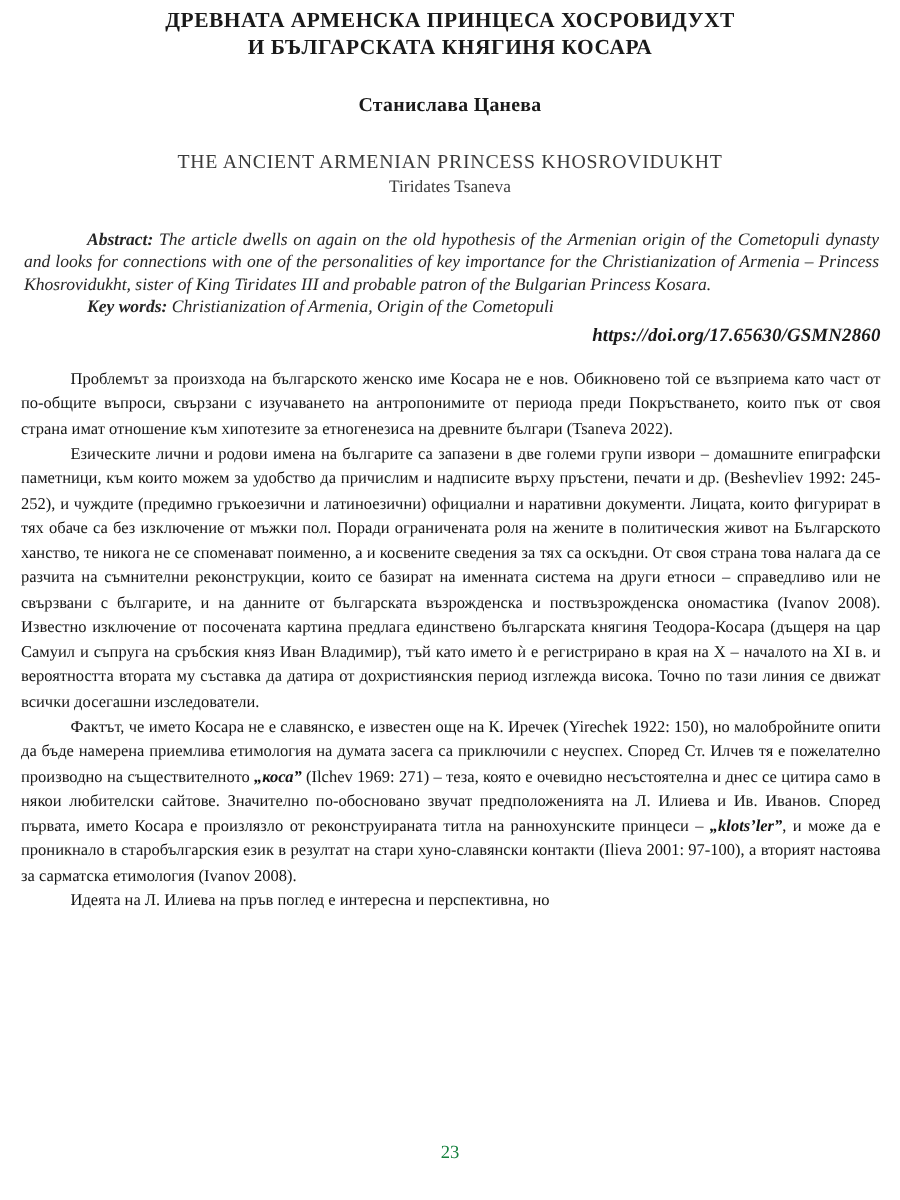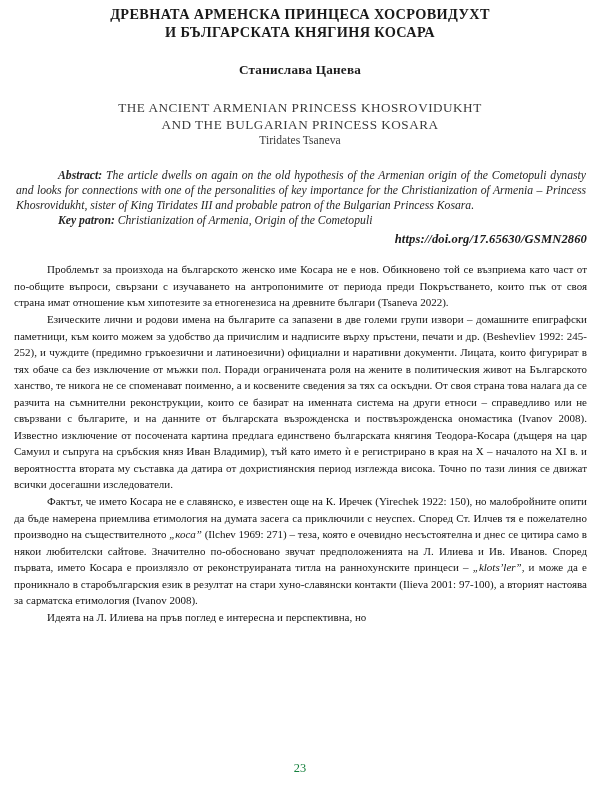--- a/index.html
+++ b/index.html
@@ -97,21 +97,21 @@
     color: #141414;
     padding: 0 1px 0 2px;
   }
   .body-block p {
     margin: 0;
     text-indent: 33px;
   }
   .body-block p + p {
     margin-top: 0;
   }
-  .it { font-style: italic; }
+  .it { font-style: italic; font-weight: bold; }
 
   
   .page-number {
     position: absolute;
     left: 0;
     right: 0;
     bottom: 9px;
     text-align: center;
     font-size: 12.4px;
     line-height: 14px;
@@ -125,28 +125,27 @@
 
   <div class="title-main">
     <div>ДРЕВНАТА АРМЕНСКА ПРИНЦЕСА ХОСРОВИДУХТ</div>
     <div>И БЪЛГАРСКАТА КНЯГИНЯ КОСАРА</div>
   </div>
 
   <div class="author-cyr">Станислава Цанева</div>
 
   <div class="title-en">
     <div>THE ANCIENT ARMENIAN PRINCESS KHOSROVIDUKHT</div>
-    <div>AND THE BULGARIAN PRINCESS KOSARA</div>
   </div>
 
   <div class="author-en">Tiridates Tsaneva</div>
 
   <div class="abstract-block">
     <p><span class="lead">Abstract:</span><span> The article dwells on again on the old hypothesis of the Armenian origin of the Cometopuli dynasty and looks for connections with one of the personalities of key importance for the Christianization of Armenia – Princess Khosrovidukht, sister of King Tiridates III and probable patron of the Bulgarian Princess Kosara.</span></p>
-    <p><span class="lead">Key patron:</span><span> Christianization of Armenia, Origin of the Cometopuli</span></p>
+    <p><span class="lead">Key words:</span><span> Christianization of Armenia, Origin of the Cometopuli</span></p>
   </div>
 
   <div class="doi-line">https://doi.org/17.65630/GSMN2860</div>
 
   <div class="body-block">
     <p>Проблемът за произхода на българското женско име Косара не е нов. Обикновено той се възприема като част от по-общите въпроси, свързани с изучаването на антропонимите от периода преди Покръстването, които пък от своя страна имат отношение към хипотезите за етногенезиса на древните българи (Tsaneva 2022).</p>
     <p>Езическите лични и родови имена на българите са запазени в две големи групи извори – домашните епиграфски паметници, към които можем за удобство да причислим и надписите върху пръстени, печати и др. (Beshevliev 1992: 245-252), и чуждите (предимно гръкоезични и латиноезични) официални и наративни документи. Лицата, които фигурират в тях обаче са без изключение от мъжки пол. Поради ограничената роля на жените в политическия живот на Българското ханство, те никога не се споменават поименно, а и косвените сведения за тях са оскъдни. От своя страна това налага да се разчита на съмнителни реконструкции, които се базират на именната система на други етноси – справедливо или не свързвани с българите, и на данните от българската възрожденска и поствъзрожденска ономастика (Ivanov 2008). Известно изключение от посочената картина предлага единствено българската княгиня Теодора-Косара (дъщеря на цар Самуил и съпруга на сръбския княз Иван Владимир), тъй като името ѝ е регистрирано в края на X – началото на XI в. и вероятността втората му съставка да датира от дохристиянския период изглежда висока. Точно по тази линия се движат всички досегашни изследователи.</p>
     <p><span>Фактът, че името Косара не е славянско, е известен още на К. Иречек (Yirechek 1922: 150), но малобройните опити да бъде намерена приемлива етимология на думата засега са приключили с неуспех. Според Ст. Илчев тя е пожелателно производно на съществителното </span><span class="it">„коса”</span><span> (Ilchev 1969: 271) – теза, която е очевидно несъстоятелна и днес се цитира само в някои любителски сайтове. Значително по-обосновано звучат предположенията на Л. Илиева и Ив. Иванов. Според първата, името Косара е произлязло от реконструираната титла на раннохунските принцеси – </span><span class="it">„klots’ler”</span><span>, и може да е проникнало в старобългарския език в резултат на стари хуно-славянски контакти (Ilieva 2001: 97-100), а вторият настоява за сарматска етимология (Ivanov 2008).</span></p>
     <p>Идеята на Л. Илиева на пръв поглед е интересна и перспективна, но</p>
   </div>

